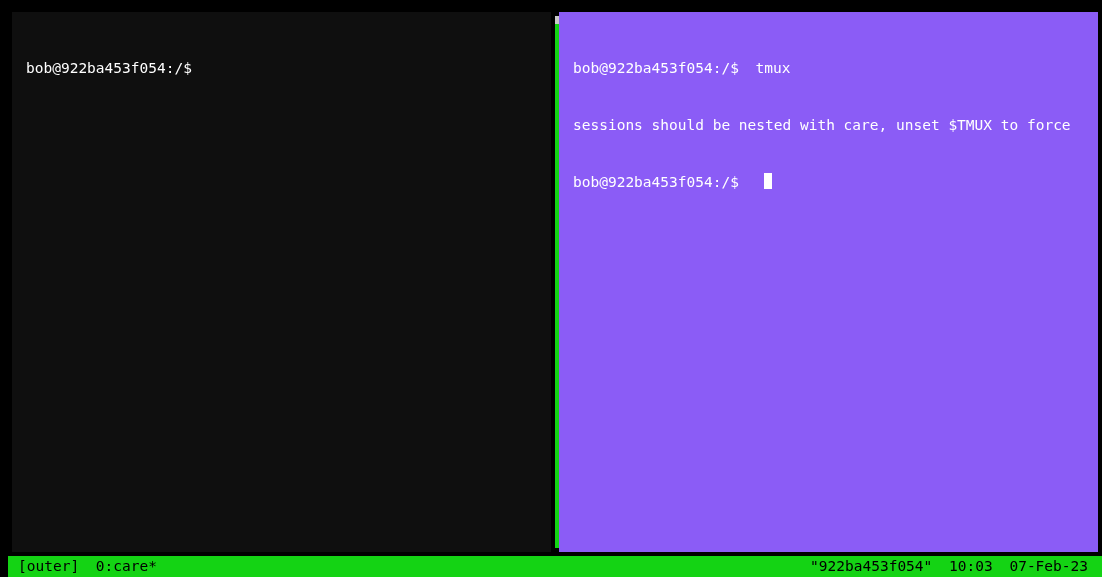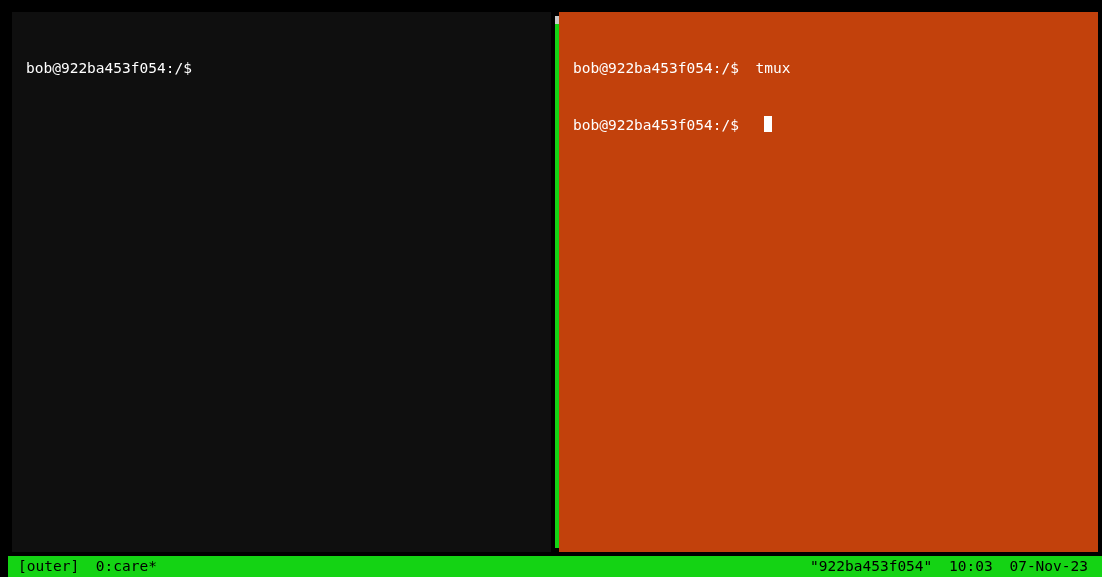--- a/index.html
+++ b/index.html
@@ -21,21 +21,21 @@
       flex-direction: row;
       min-height: 0;
     }
     .pane {
       position: relative;
       padding: 5px 6px 0 6px;
       white-space: pre;
       overflow: hidden;
     }
     .pane-left  { flex: 1 1 50%; background:#0f0f0f; }
-    .pane-right { flex: 1 1 50%; background:#c2410c; }
+    .pane-right { flex: 1 1 50%; background:#8b5cf6; }
     .vdiv-inactive {
       width: 1px;
       background: #c8c8c8;
       height: 292px;
       flex: 0 0 1px;
     }
     .vdiv-active {
       width: 1px;
       background: #14d314;
       flex: 0 0 1px;
@@ -78,21 +78,22 @@
     <div class="line"><span>bob@922ba453f054:/$ </span><span></span></div>
   </div>
 
   <div class="vdiv-wrap">
     <div class="vdiv-inactive"></div>
     <div class="vdiv-active" style="flex:1"></div>
   </div>
 
   <div class="pane pane-right">
     <div class="line"><span>bob@922ba453f054:/$ </span><span>tmux</span></div>
+    <div class="line"><span>sessions should be nested with care, unset $TMUX to force</span></div>
     <div class="line"><span>bob@922ba453f054:/$ </span><span></span><span class="cursor"></span></div>
   </div>
 </div>
 
 <div class="statusbar">
   <span class="status-left">[outer] </span><span>0:care*</span>
   <span class="status-mid"></span>
-  <span class="status-right"><span>"922ba453f054"</span> <span>10:03</span> <span>07-Nov-23</span></span>
+  <span class="status-right"><span>"922ba453f054"</span> <span>10:03</span> <span>07-Feb-23</span></span>
 </div>
 
 </body></html>

